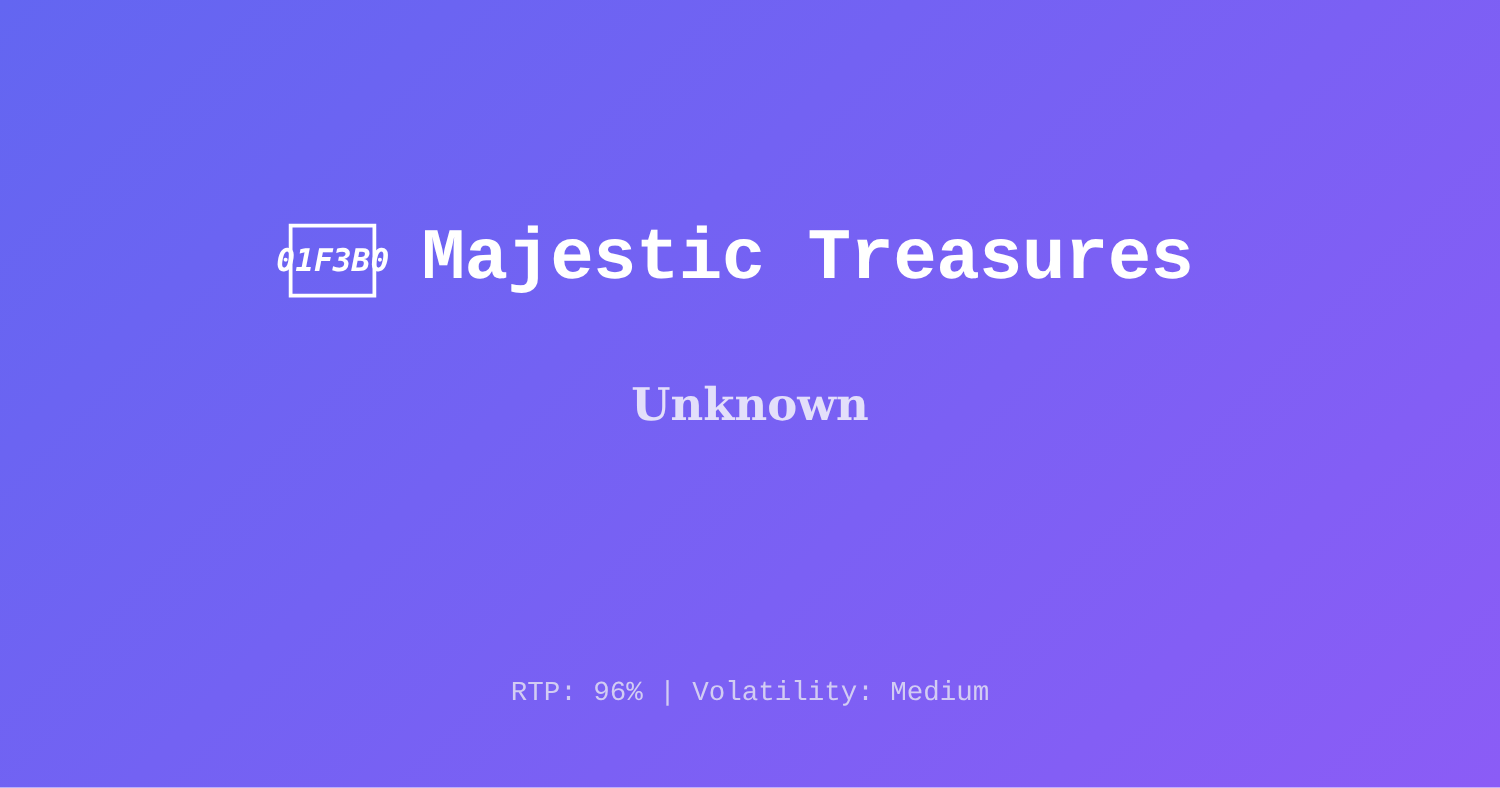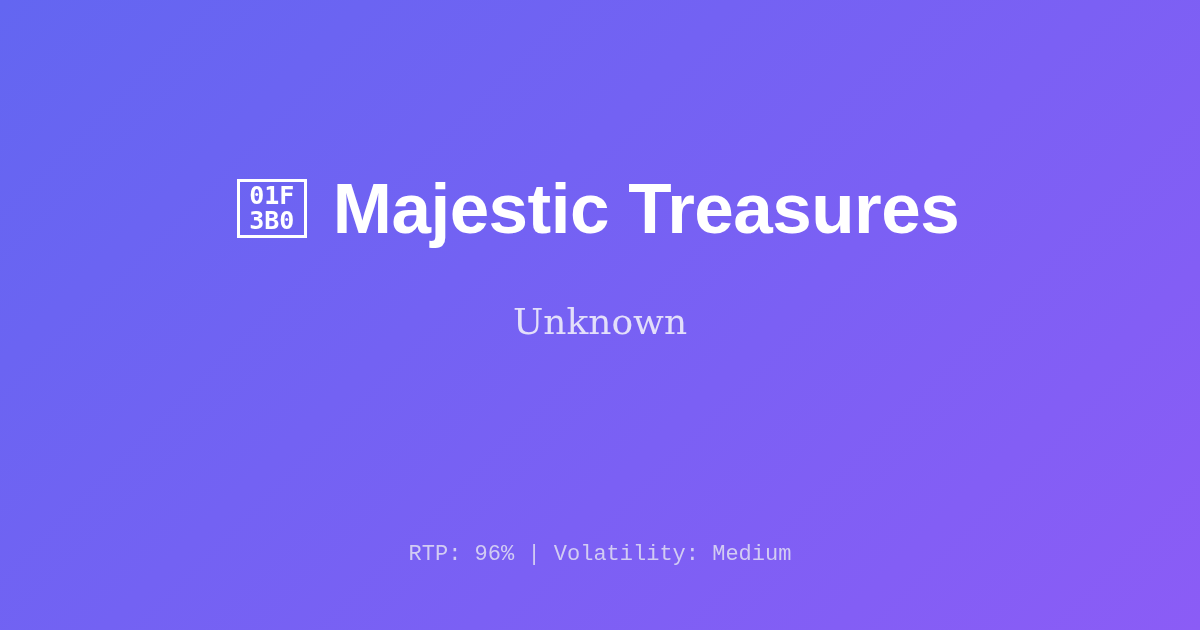--- a/index.html
+++ b/index.html
@@ -52,50 +52,51 @@
   }
 
   
   .tofu-glyph {
     flex: 0 0 auto;
     width: 70px;
     height: 59px;
     box-sizing: border-box;
     border: 3px solid #ffffff;
     display: flex;
-    flex-direction: column;
+    flex-direction: row;
     align-items: center;
     justify-content: center;
     font-family: "DejaVu Sans Mono", "Liberation Mono", monospace;
     color: #ffffff;
     line-height: 1;
     padding: 2px 0;
+    font-style: italic;
   }
 
   .tofu-glyph .tofu-line {
     font-size: 25px;
     font-weight: 700;
     letter-spacing: 0px;
   }
 
   .game-title {
-    font-family: Liberation Sans, sans-serif;
+    font-family: Liberation Mono, monospace;
     font-weight: 700;
-    font-size: 71px;
+    font-size: 58px;
     line-height: 1.06;
     color: #ffffff;
     white-space: nowrap;
     letter-spacing: -0.5px;
-    margin: 4px;
+    margin: 14px;
   }
 
   .provider-name {
     margin-top: 52px;
     font-family: "DejaVu Serif", "Liberation Serif", serif;
-    font-weight: 400;
+    font-weight: 700;
     font-size: 36px;
     line-height: 1.1;
     color: #e3dffa;
     text-align: center;
   }
 
   
   .card-footer {
     position: absolute;
     left: 0;

